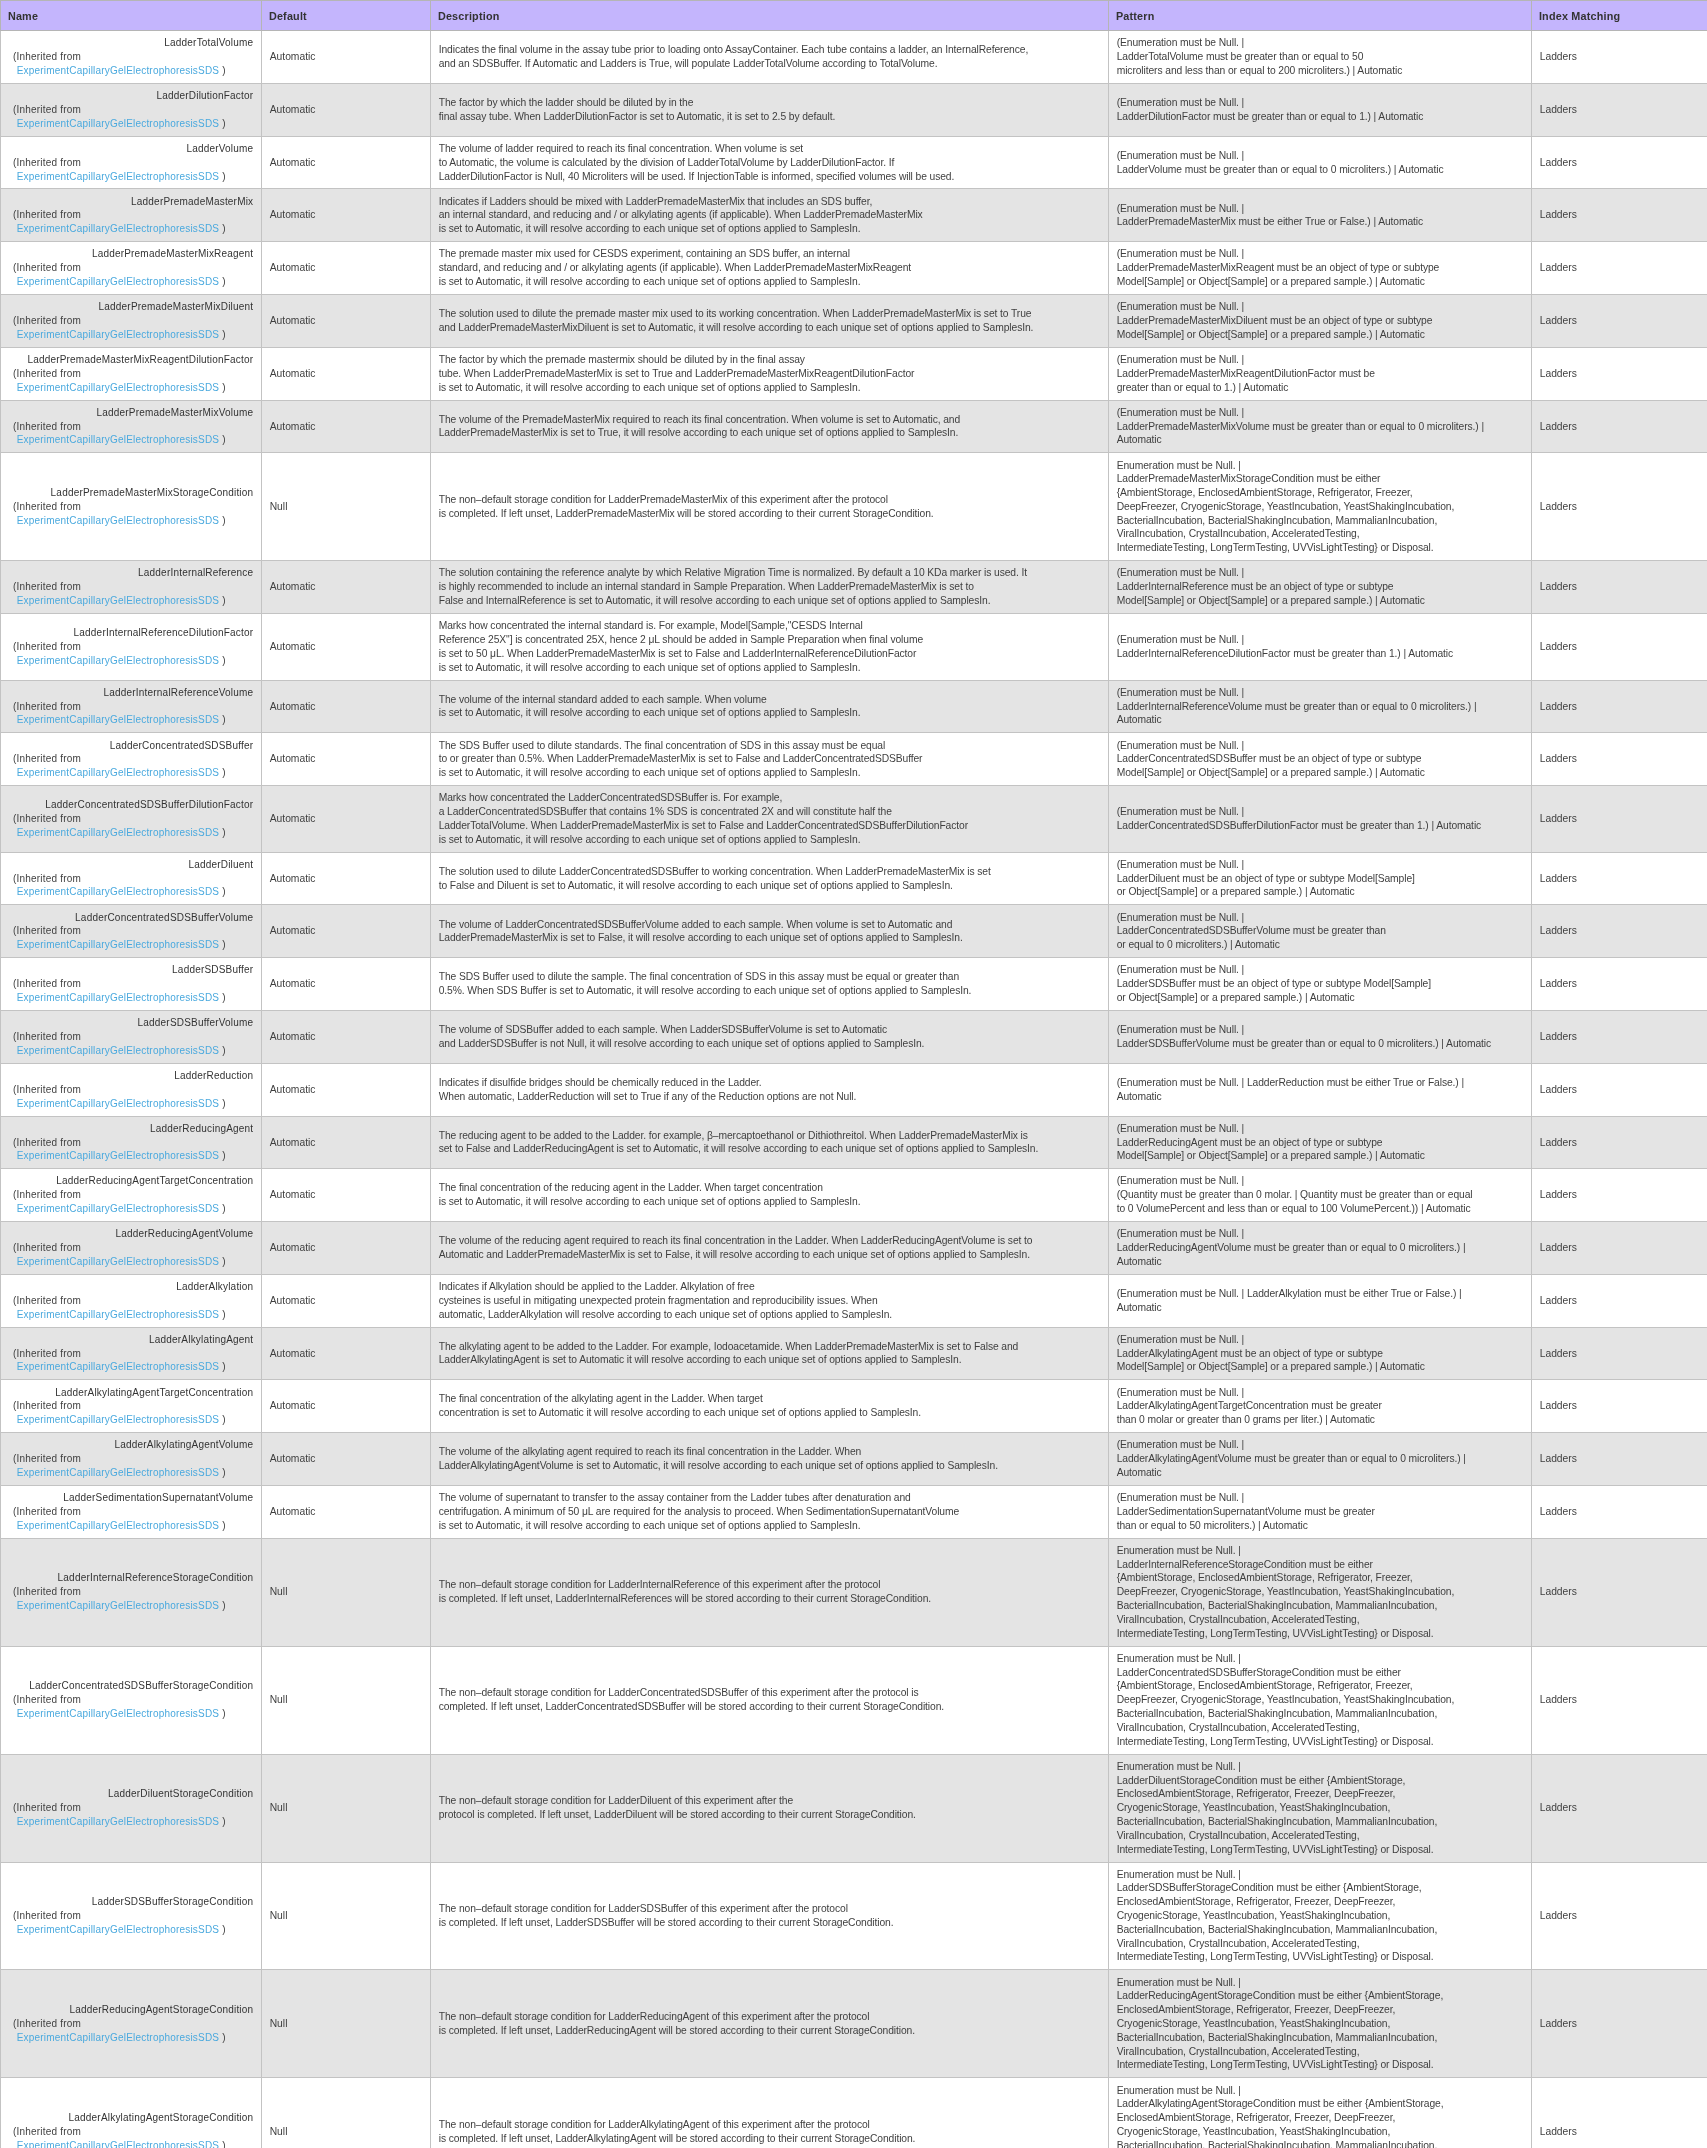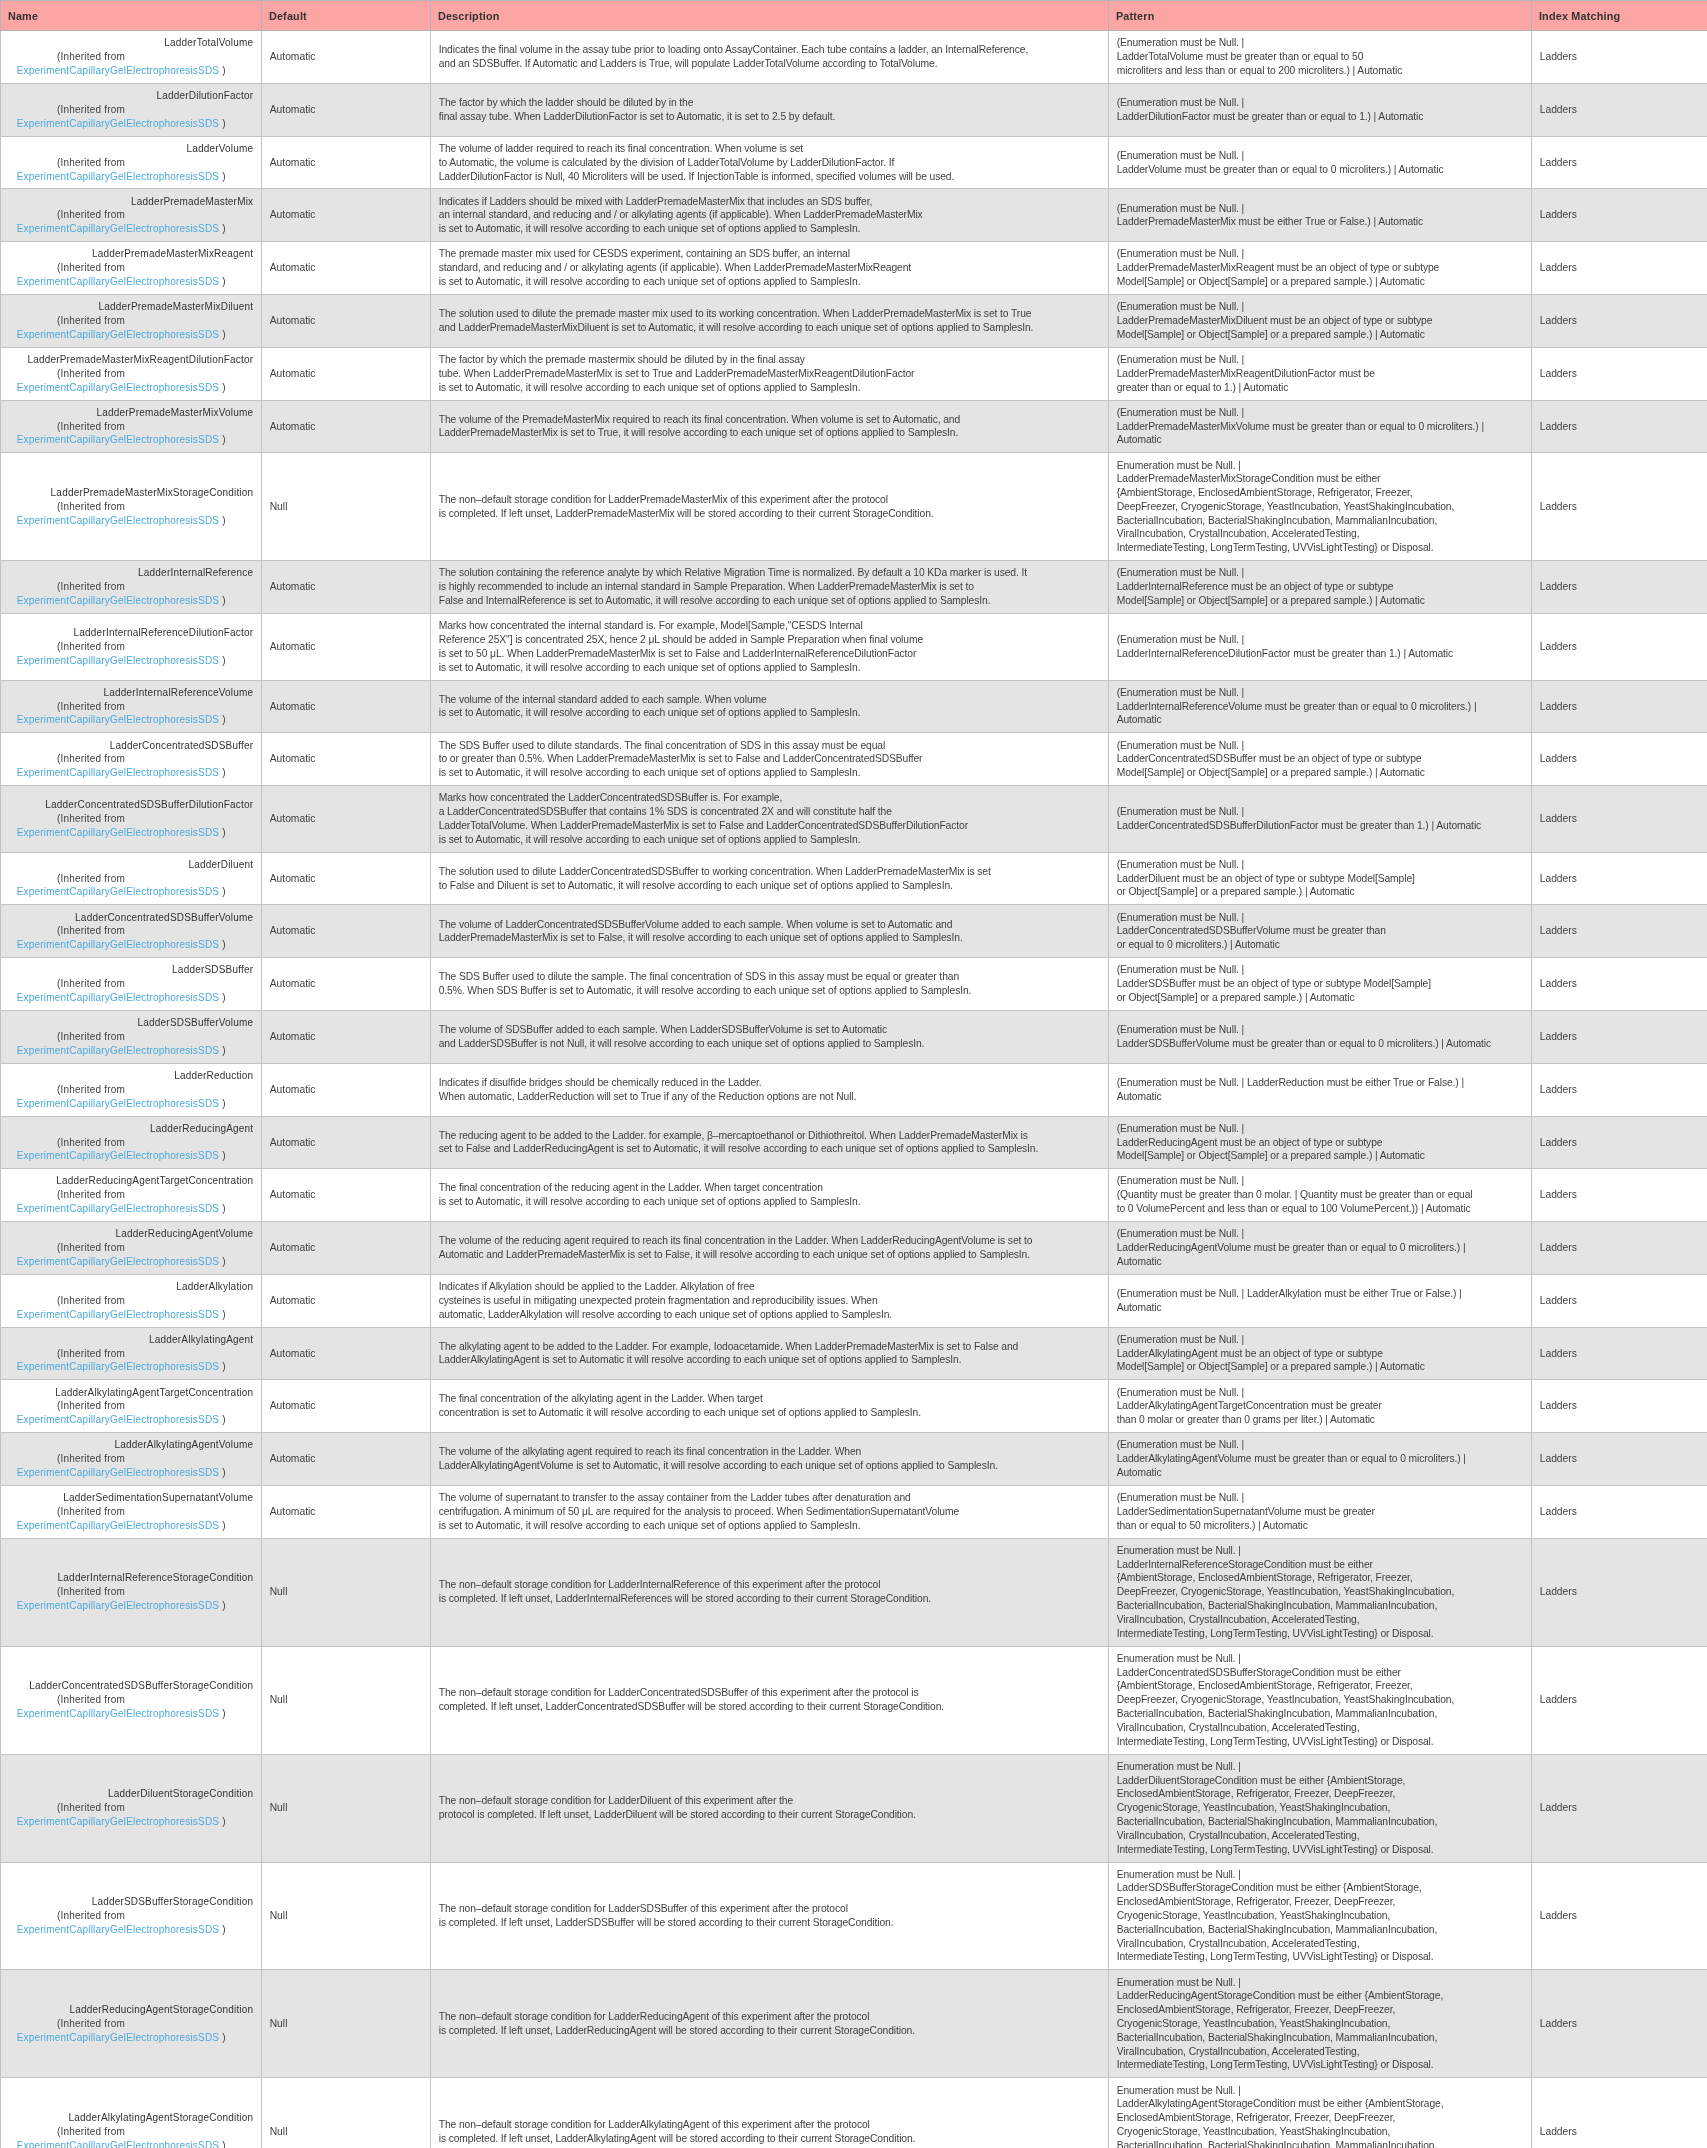--- a/index.html
+++ b/index.html
@@ -8,28 +8,28 @@
     border:0.9px solid #9a9a9a;border-bottom:2.6px solid #7f7f7f;}
   col.c-name{width:261px;} col.c-default{width:169px;} col.c-desc{width:678px;}
   col.c-pattern{width:423px;} col.c-index{width:176px;}
   th{background:#d4d4d4;color:#333333;font-size:10.8px;font-weight:bold;text-align:left;
     padding:8.6px 6.9px;border:0.9px solid #b5b5b5;letter-spacing:0.2px;}
   td{border:0.9px solid #c3c3c3;vertical-align:middle;padding:5.2px 7.7px;font-size:10.3px;
     line-height:13.8px;color:#3f3f3f;}
   tbody tr:nth-child(even) td{background:#e4e4e4;}
   .optname{color:#333333;letter-spacing:0.2px;font-size:10px;line-height:13.8px;word-wrap:break-word;text-align:right;}
   .inh{font-size:10px;letter-spacing:0.2px;line-height:13.8px;color:#3f3f3f;}
-  .inh-line1{padding-left:4.3px;margin-left:44px;}
+  .inh-line1{padding-left:4.3px;}
   .exp-link{color:#4aa9de;text-decoration:none;cursor:pointer;}
   .cell-text{white-space:pre-line;letter-spacing:-0.1px;word-wrap:break-word;}
   .default-cell,.index-cell{font-size:10.3px;}
 </style>
 <style>
   .exp-link{color:#4aa9de;padding-left:8px;}
-  th{background:#fca5a5;margin-top:32px;}
+  th{background:#c4b5fd;margin-top:32px;}
   tbody tr:nth-child(even) td{background:#e4e4e4;}
   td{border-color:#c3c3c3;}
 </style></head>
 <body>
 
 <table class="doc-table">
   <colgroup>
     <col class="c-name">
       <col class="c-default">
       <col class="c-desc">

